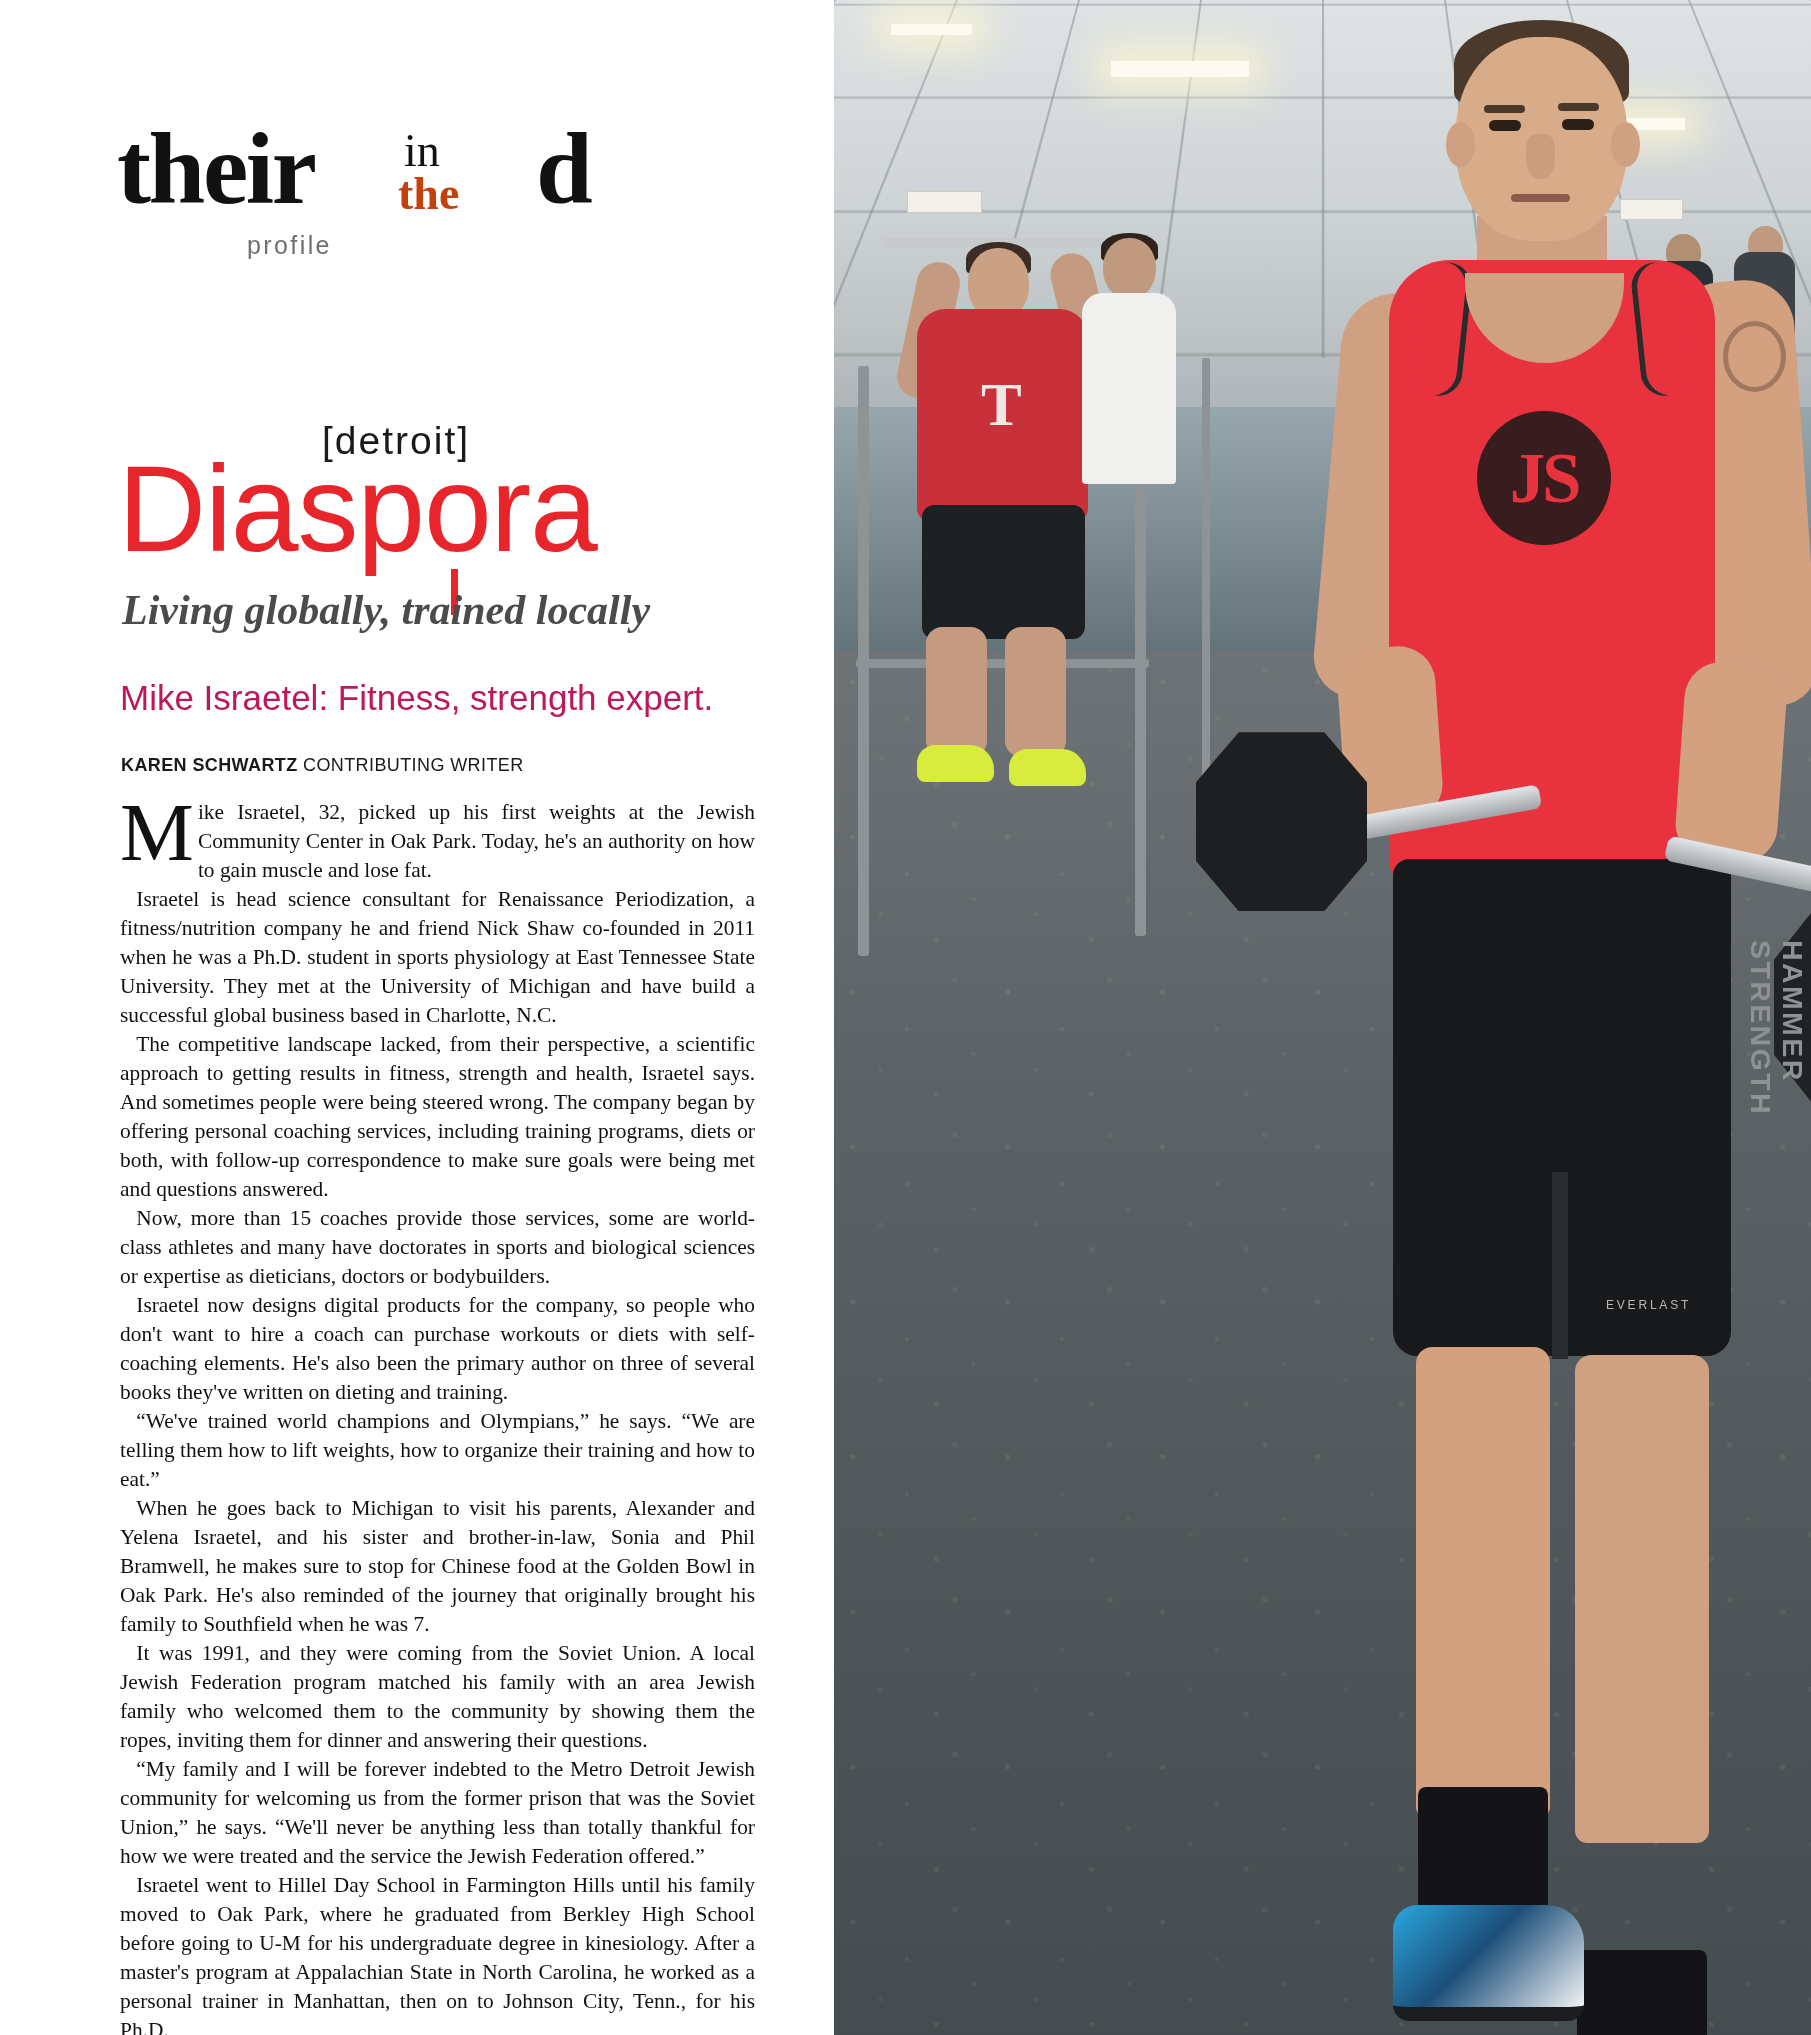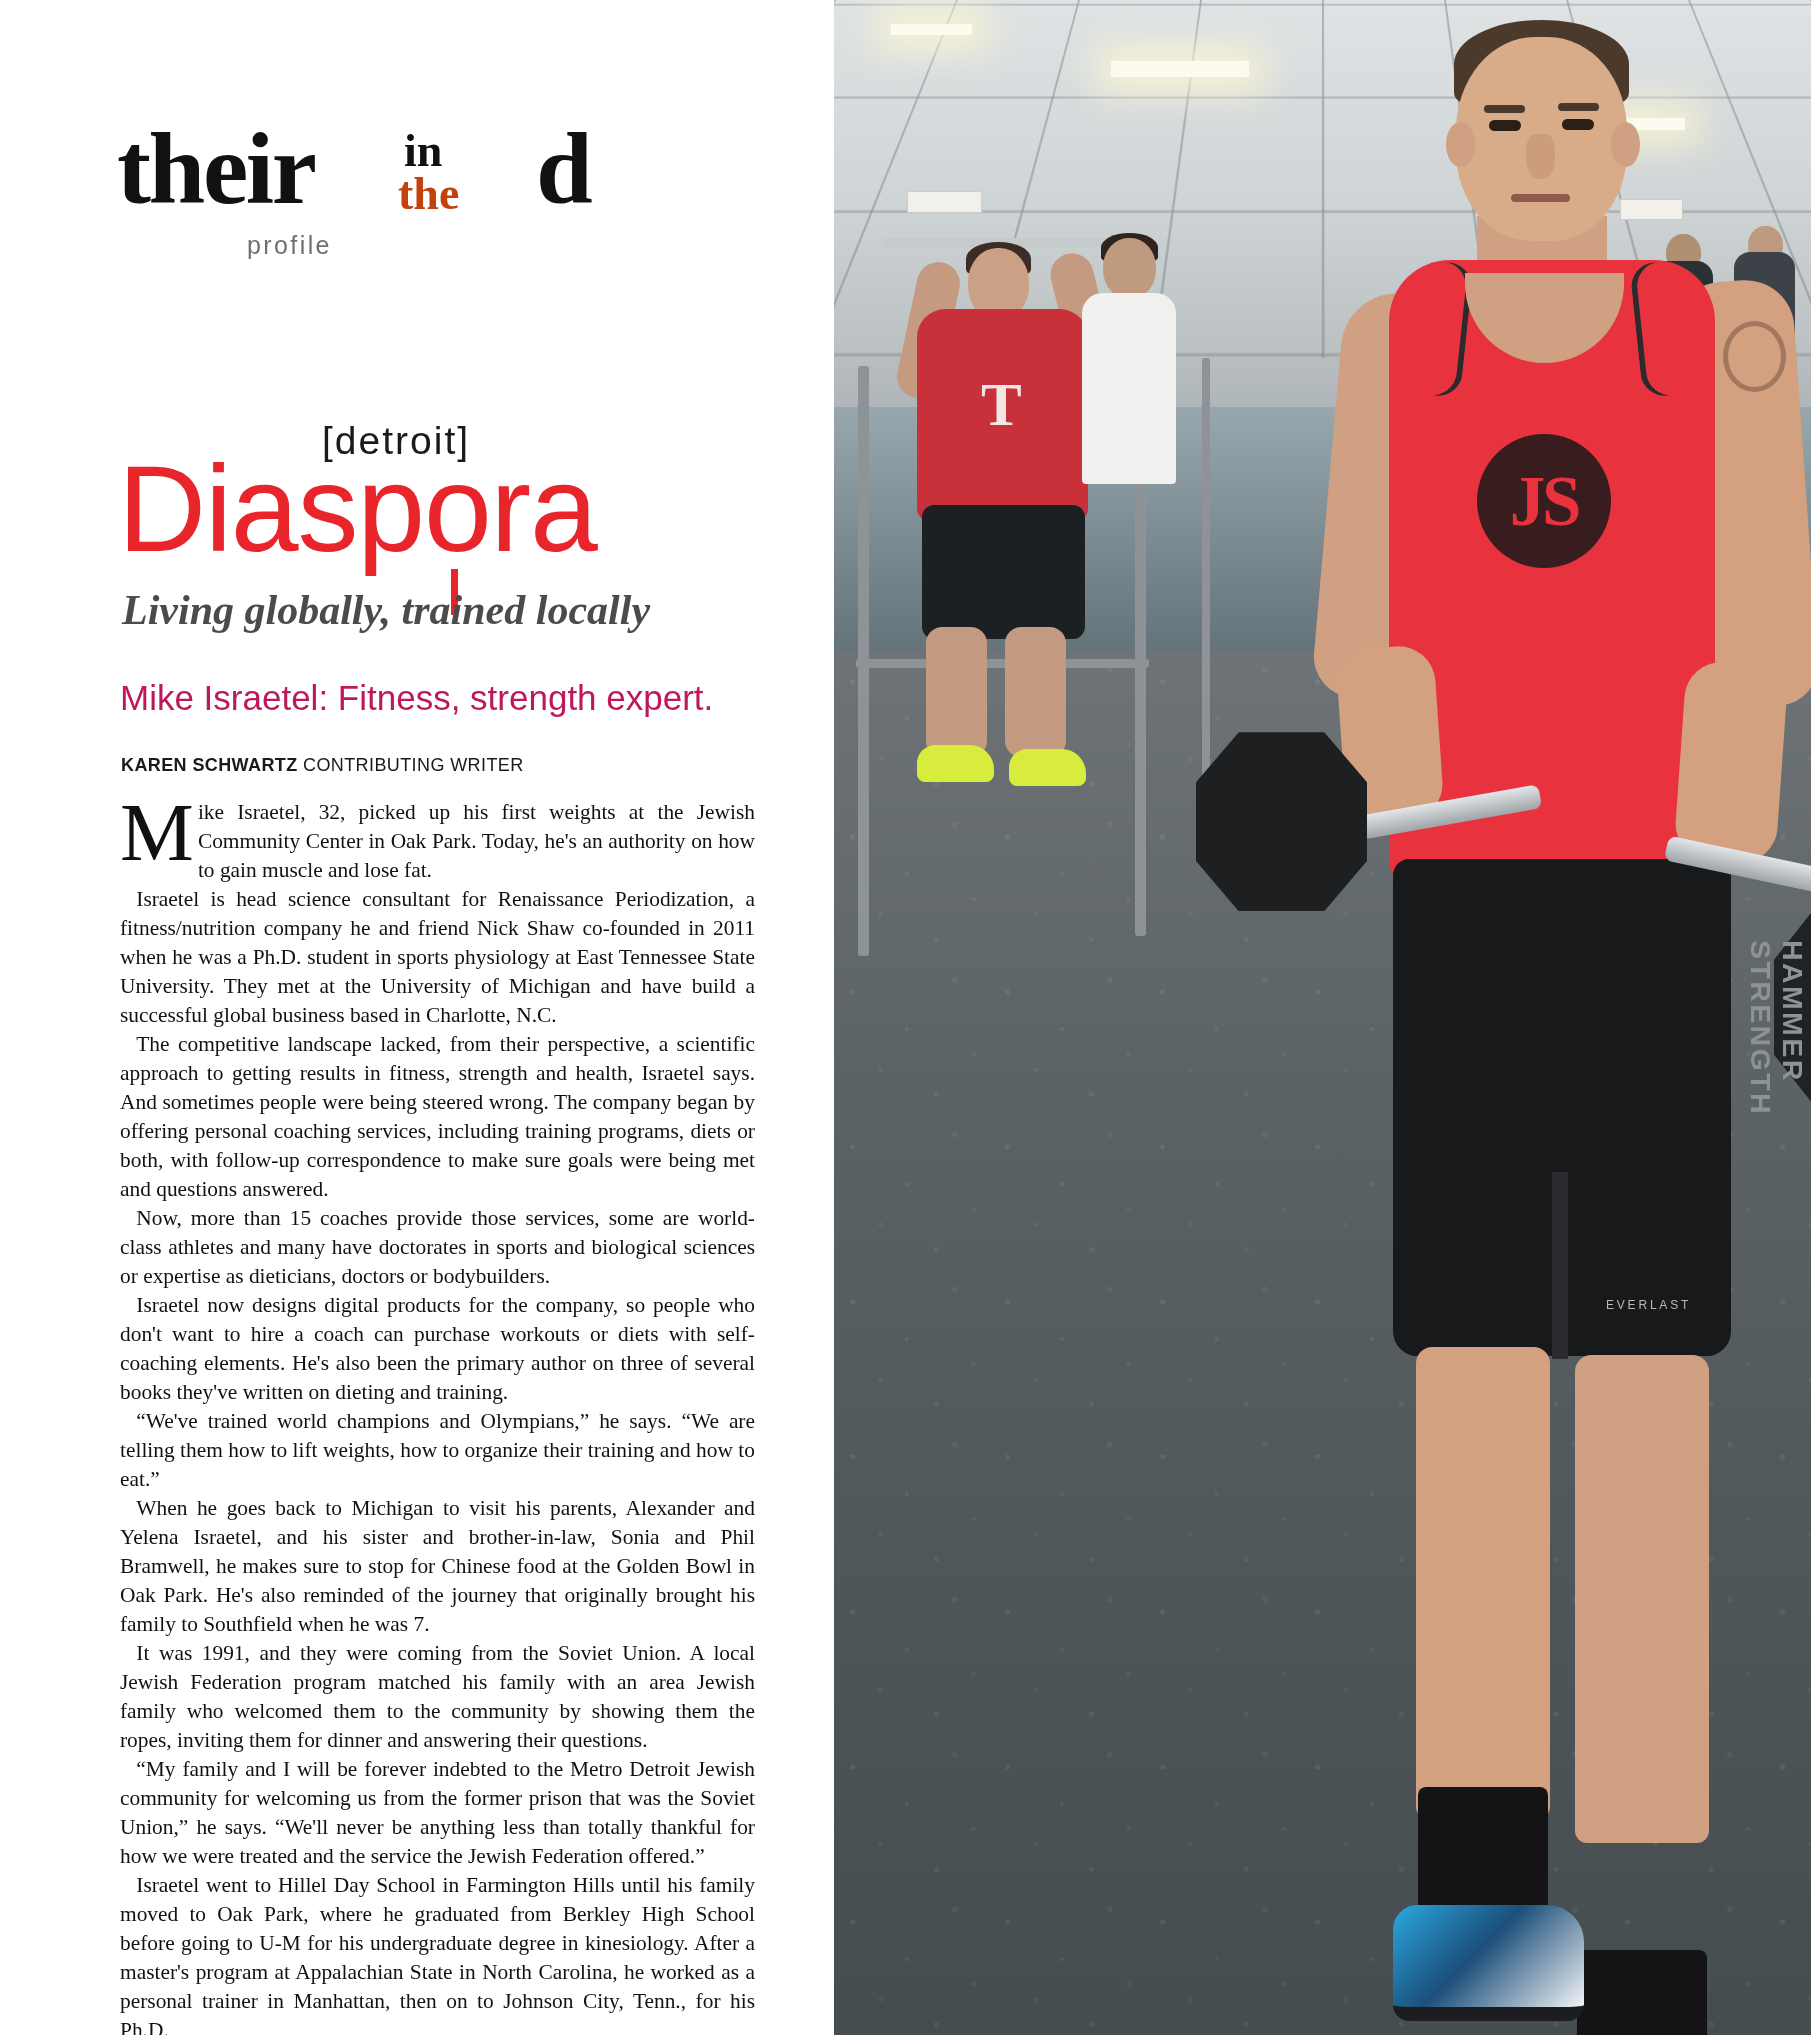--- a/index.html
+++ b/index.html
@@ -50,21 +50,21 @@
     font-size: 102px;
     line-height: 102px;
     letter-spacing: -2.4px;
     color: #111111;
   }
   .mh-in {
     position: absolute;
     left: 287px;
     top: 10.2px;
     font-family: "Liberation Serif", serif;
-    font-weight: bold;
+    font-weight: normal;
     font-size: 46px;
     line-height: 46px;
     color: #111111;
   }
   .mh-the {
     position: absolute;
     left: 281px;
     top: 53px;
     font-family: "Liberation Serif", serif;
     font-weight: bold;
@@ -390,21 +390,21 @@
     position: absolute; left: 322px; top: 250px; width: 49px; height: 134px;
     background: #e8333f; border-radius: 24.4px;
     box-shadow: inset 5.7px 0 0 #2b2b2b;
     transform: rotate(-6deg);
   }
   .subj-vneck {
     position: absolute; left: 151px; top: 261px; width: 159px; height: 90px;
     background: #cfa182; border-radius: 0 0 81px 81px;
   }
   .subj-chest-logo {
-    position: absolute; left: 163px; top: 422px; width: 134px; height: 134px;
+    position: absolute; left: 163px; top: 399px; width: 134px; height: 134px;
     border-radius: 50%;
     background: rgba(25,25,25,0.85);
     display: flex; align-items: center; justify-content: center;
     font-family: "Liberation Serif", serif;
     font-weight: bold;
     font-size: 71px;
     color: #e8333f;
     letter-spacing: -3.3px;
   }
   .subj-arm-r {

